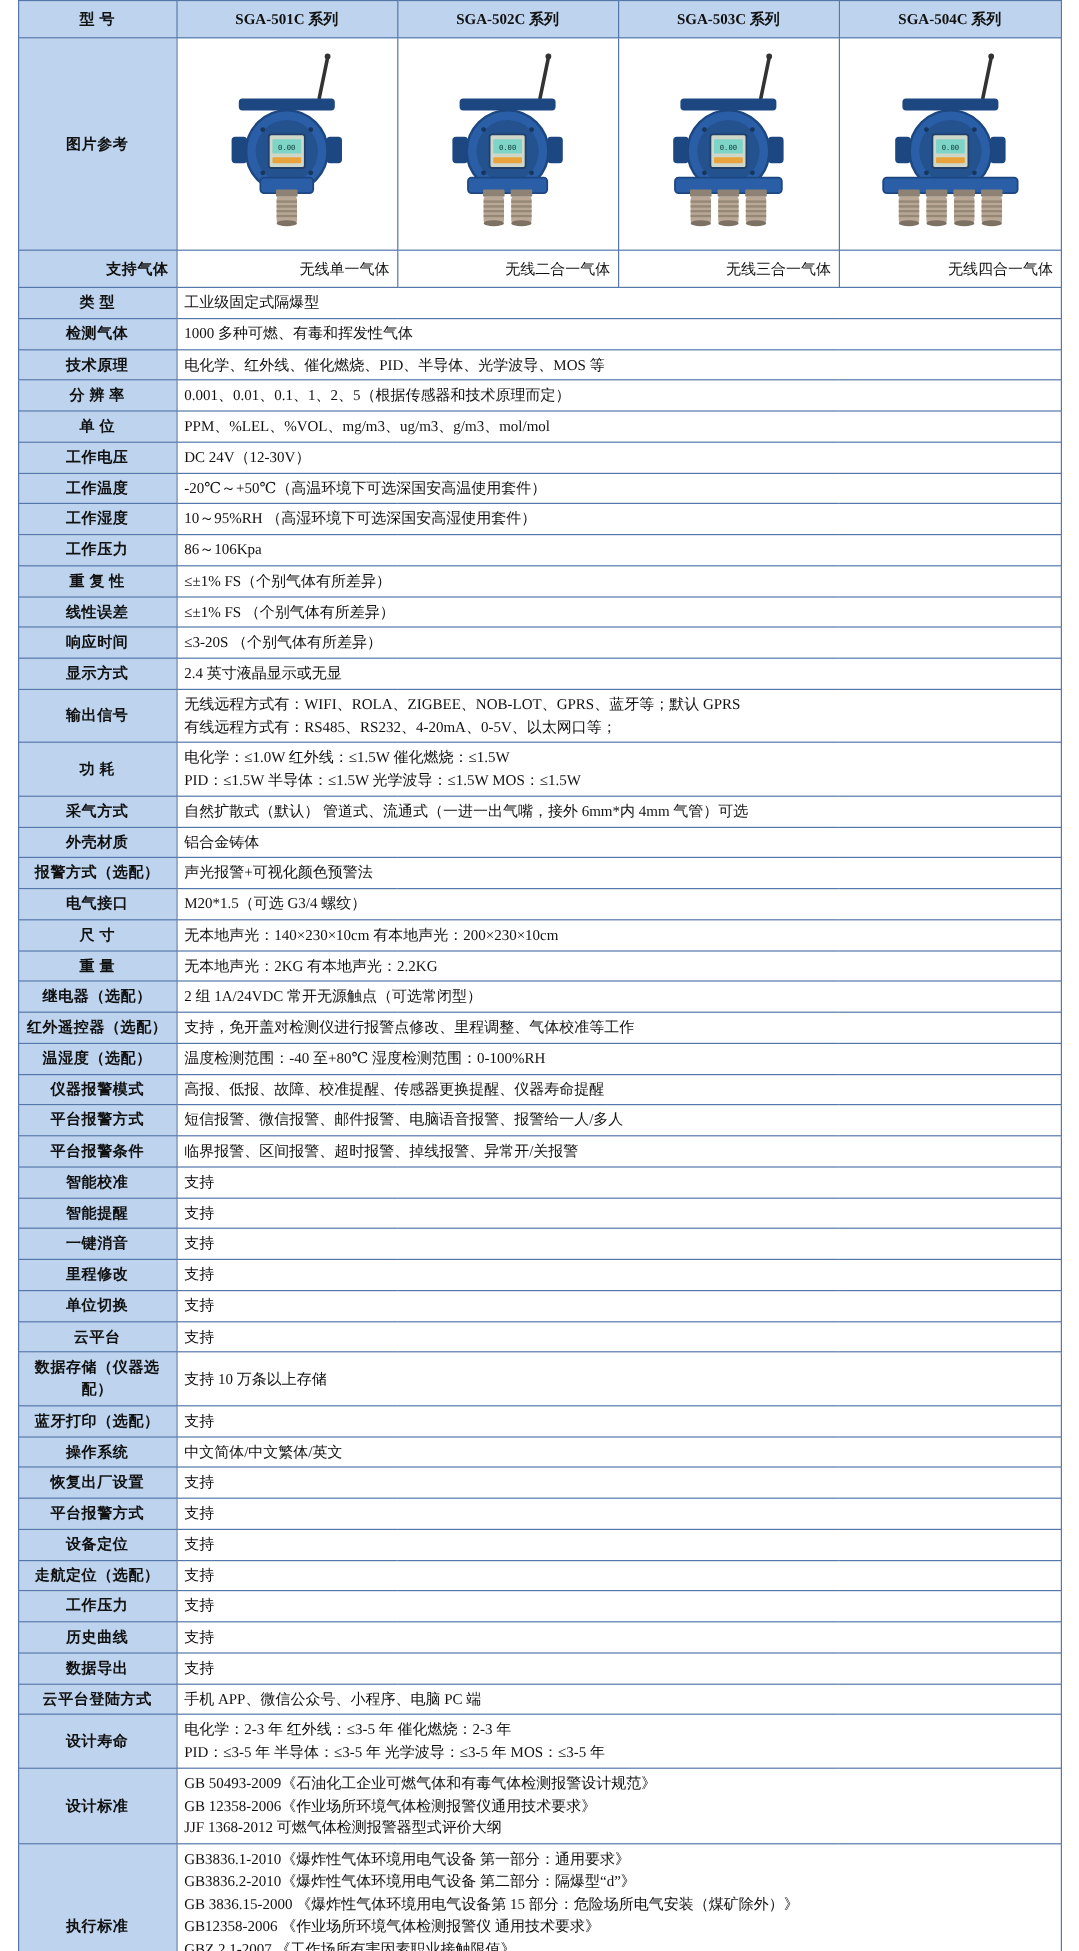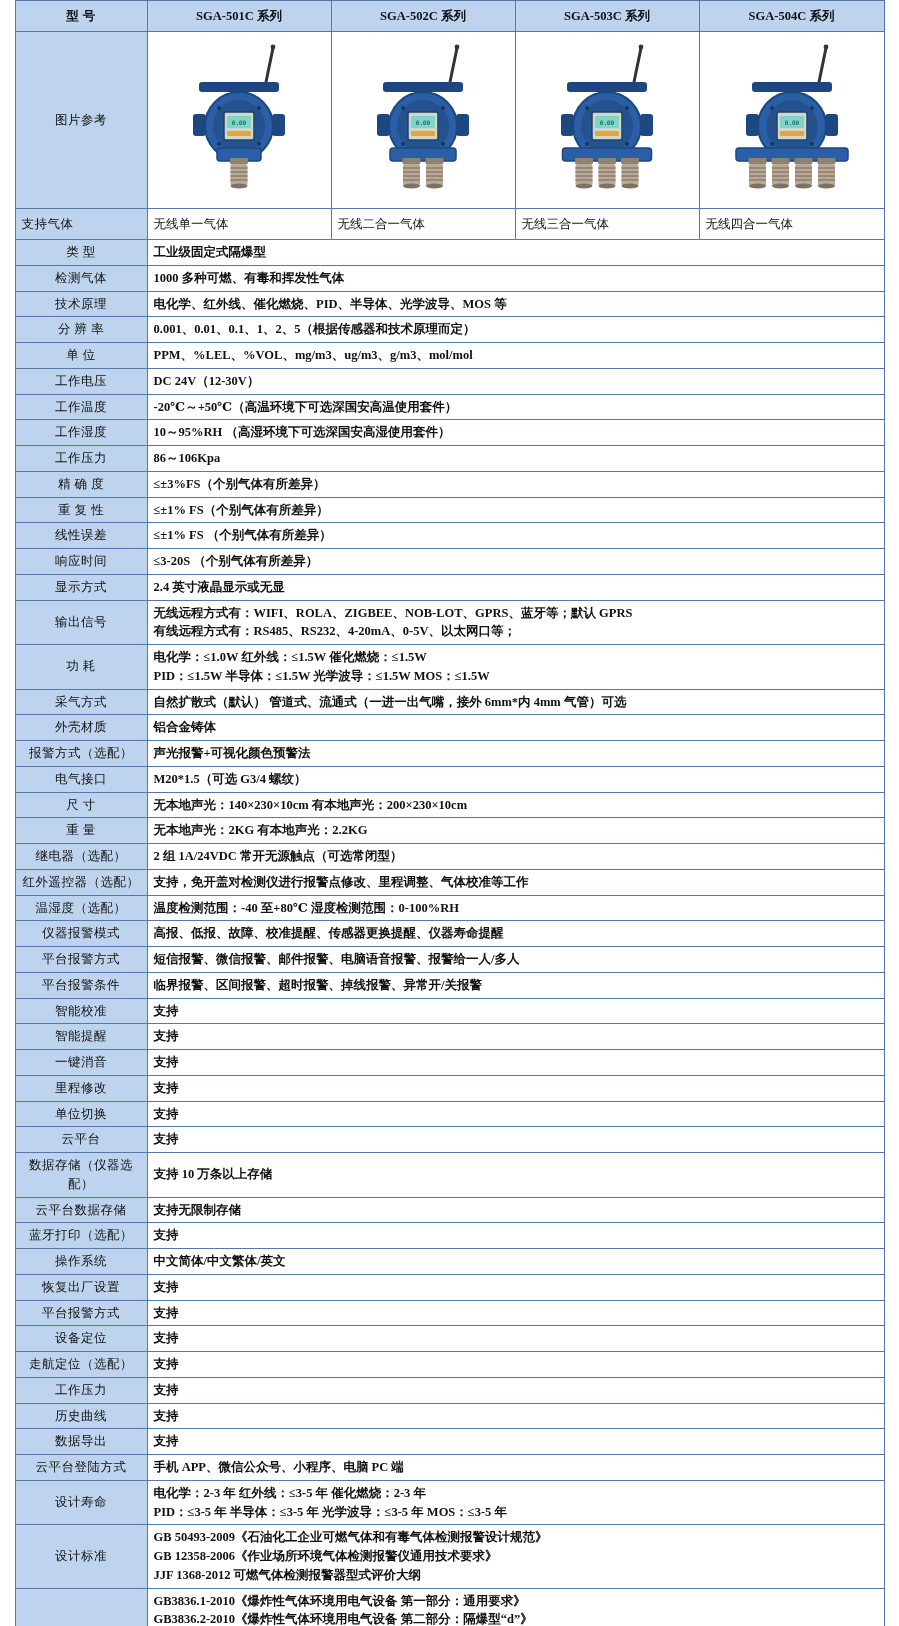--- a/index.html
+++ b/index.html
@@ -26,21 +26,21 @@
     border: 1px solid #5577aa;
     vertical-align: middle;
     padding: 3px 6px;
     font-size: 12.5px;
     line-height: 1.5;
     color: #111111;
   }
   td.label {
     background: #bed4ee;
     text-align: center;
-    font-weight: normal;
+    font-weight: bold;
     width: 132px;
     letter-spacing: 0.5px;
     color: #102a45;
   }
   td.value {
     background: #ffffff;
     text-align: left;
     padding-left: 8px;
   }
   .hdr td {
@@ -52,26 +52,25 @@
   }
   .imgrow td {
     background: #ffffff;
     height: 170px;
     padding: 0;
   }
   .imgrow td.label {
     background: #bed4ee;
   }
   .gasrow td {
-    text-align: left;
+    text-align: right;
     height: 24px;
   }
   .multiline {
     white-space: pre-line;
-    font-weight: bold;
   }
 
   
   .device {
     width: 100%;
     height: 170px;
     display: flex;
     align-items: center;
     justify-content: center;
   }
@@ -345,24 +344,20 @@
         </tr>
         <tr>
           <td class="label">工作湿度</td>
           <td class="value multiline" colspan="4">10～95%RH  （高湿环境下可选深国安高湿使用套件）</td>
         </tr>
         <tr>
           <td class="label">工作压力</td>
           <td class="value multiline" colspan="4">86～106Kpa</td>
         </tr>
         <tr>
-          <td class="label">精 确 度</td>
-          <td class="value multiline" colspan="4">≤±3%FS（个别气体有所差异）</td>
-        </tr>
-        <tr>
           <td class="label">重 复 性</td>
           <td class="value multiline" colspan="4">≤±1% FS（个别气体有所差异）</td>
         </tr>
         <tr>
           <td class="label">线性误差</td>
           <td class="value multiline" colspan="4">≤±1% FS （个别气体有所差异）</td>
         </tr>
         <tr>
           <td class="label">响应时间</td>
           <td class="value multiline" colspan="4">≤3-20S （个别气体有所差异）</td>
@@ -449,24 +444,20 @@
           <td class="label">单位切换</td>
           <td class="value multiline" colspan="4">支持</td>
         </tr>
         <tr>
           <td class="label">云平台</td>
           <td class="value multiline" colspan="4">支持</td>
         </tr>
         <tr>
           <td class="label">数据存储（仪器选配）</td>
           <td class="value multiline" colspan="4">支持 10 万条以上存储</td>
-        </tr>
-        <tr>
-          <td class="label">云平台数据存储</td>
-          <td class="value multiline" colspan="4">支持无限制存储</td>
         </tr>
         <tr>
           <td class="label">蓝牙打印（选配）</td>
           <td class="value multiline" colspan="4">支持</td>
         </tr>
         <tr>
           <td class="label">操作系统</td>
           <td class="value multiline" colspan="4">中文简体/中文繁体/英文</td>
         </tr>
         <tr>

